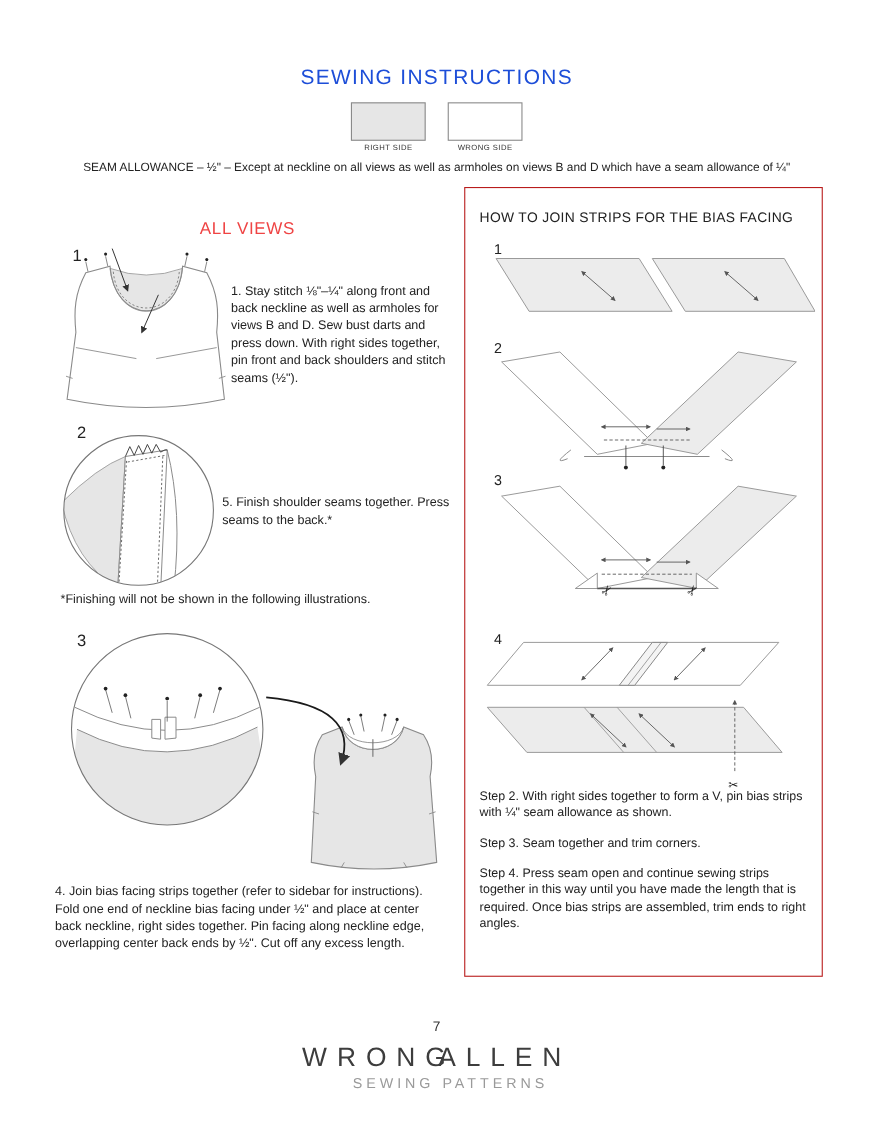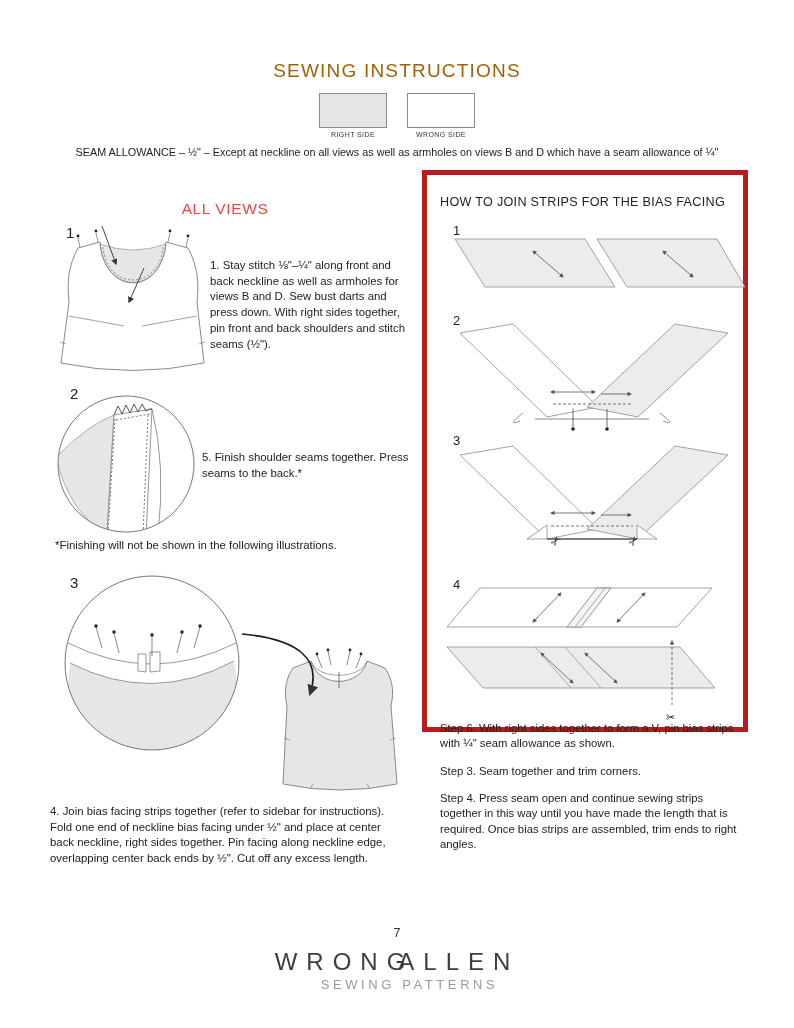--- a/index.html
+++ b/index.html
@@ -1,30 +1,30 @@
 <!DOCTYPE html>
 <html><head>
 <meta charset="utf-8">
 <style>
   html,body{margin:0;padding:0;background:#fff;}
   .page{position:relative;width:794px;height:1028px;background:#ffffff;overflow:hidden;
         font-family:"Liberation Sans","DejaVu Sans",sans-serif;color:#1f1f1f;}
   .abs{position:absolute;}
-  .title{top:60px;left:0;width:794px;text-align:center;font-size:19px;letter-spacing:1.2px;color:#a16207;}
+  .title{top:60px;left:0;width:794px;text-align:center;font-size:19px;letter-spacing:1.2px;color:#1d4ed8;}
   .legend{top:93px;left:0;width:794px;display:flex;justify-content:center;gap:20px;}
   .swatch{display:flex;flex-direction:column;align-items:center;}
   .swatch-box{width:66px;height:33px;border:1px solid #8a8a8a;}
   .swatch-box.right{background:#e6e6e6;}
   .swatch-box.wrong{background:#ffffff;}
   .swatch-label{font-size:7px;letter-spacing:.4px;margin-top:3px;color:#333;}
   .seam-note{top:146px;left:0;width:794px;text-align:center;font-size:10.8px;color:#222;}
   .all-views{top:200px;left:60px;width:330px;text-align:center;font-size:15.5px;letter-spacing:.6px;color:#ef4444;}
   .body-text{font-size:11.4px;line-height:1.38;color:#222;}
   .fig-label{position:absolute;font-size:15px;color:#222;}
-  .sidebar{top:170px;left:422px;width:326px;height:562px;border:5px solid #b91c1c;box-sizing:border-box;}
+  .sidebar{top:170px;left:422px;width:326px;height:718px;border:1px solid #b91c1c;box-sizing:border-box;}
   .sidebar-title{position:absolute;top:20px;left:13px;font-size:12.6px;letter-spacing:.3px;color:#222;}
   .sb-steps{position:absolute;top:546px;left:13px;width:300px;font-size:11.3px;line-height:1.36;color:#222;}
   .sb-steps p{margin:0 0 12px 0;}
   .page-num{top:926px;left:0;width:794px;text-align:center;font-size:12.5px;color:#333;}
   .brand{top:948px;left:0;width:794px;text-align:center;color:#3d3d3d;}
   .brand-name{font-size:24px;letter-spacing:9px;font-weight:300;}
   .brand-right{margin-left:-16px;}
   .brand-tagline{font-size:13px;letter-spacing:3.6px;color:#9a9a9a;margin-top:1px;margin-left:25px;}
   svg{display:block;}
   svg text{font-family:"DejaVu Sans",sans-serif;}
@@ -213,21 +213,21 @@
         <path d="M12,72 L245,72 L280,113 L48,113 Z" fill="#ececec" stroke="#999" stroke-width="0.9"></path>
         <path d="M100,72 L136,113 M130,72 L166,113" stroke="#999" stroke-width="0.8"></path>
         <line x1="106" y1="78" x2="138" y2="108" stroke="#555" stroke-width="0.8" marker-start="url(#ahs)" marker-end="url(#ahs)"></line>
         <line x1="150" y1="78" x2="182" y2="108" stroke="#555" stroke-width="0.8" marker-start="url(#ahs)" marker-end="url(#ahs)"></line>
         <line x1="237" y1="130" x2="237" y2="66" stroke="#555" stroke-width="0.8" stroke-dasharray="3 2" marker-end="url(#ahs)"></line>
         <text x="231" y="146" font-size="11" fill="#222">✂</text>
       </svg>
     </div>
 
     <div class="sb-steps">
-      <p>Step 6. With right sides together to form a V, pin bias strips with ¼" seam allowance as shown.</p>
+      <p>Step 2. With right sides together to form a V, pin bias strips with ¼" seam allowance as shown.</p>
       <p>Step 3. Seam together and trim corners.</p>
       <p>Step 4. Press seam open and continue sewing strips together in this way until you have made the length that is required. Once bias strips are assembled, trim ends to right angles.</p>
     </div>
   </div>
 
   <div class="abs page-num">7</div>
   <div class="abs brand">
     <div class="brand-name"><span>WRONG</span><span class="brand-right">ALLEN</span></div>
     <div class="brand-tagline">SEWING PATTERNS</div>
   </div>

